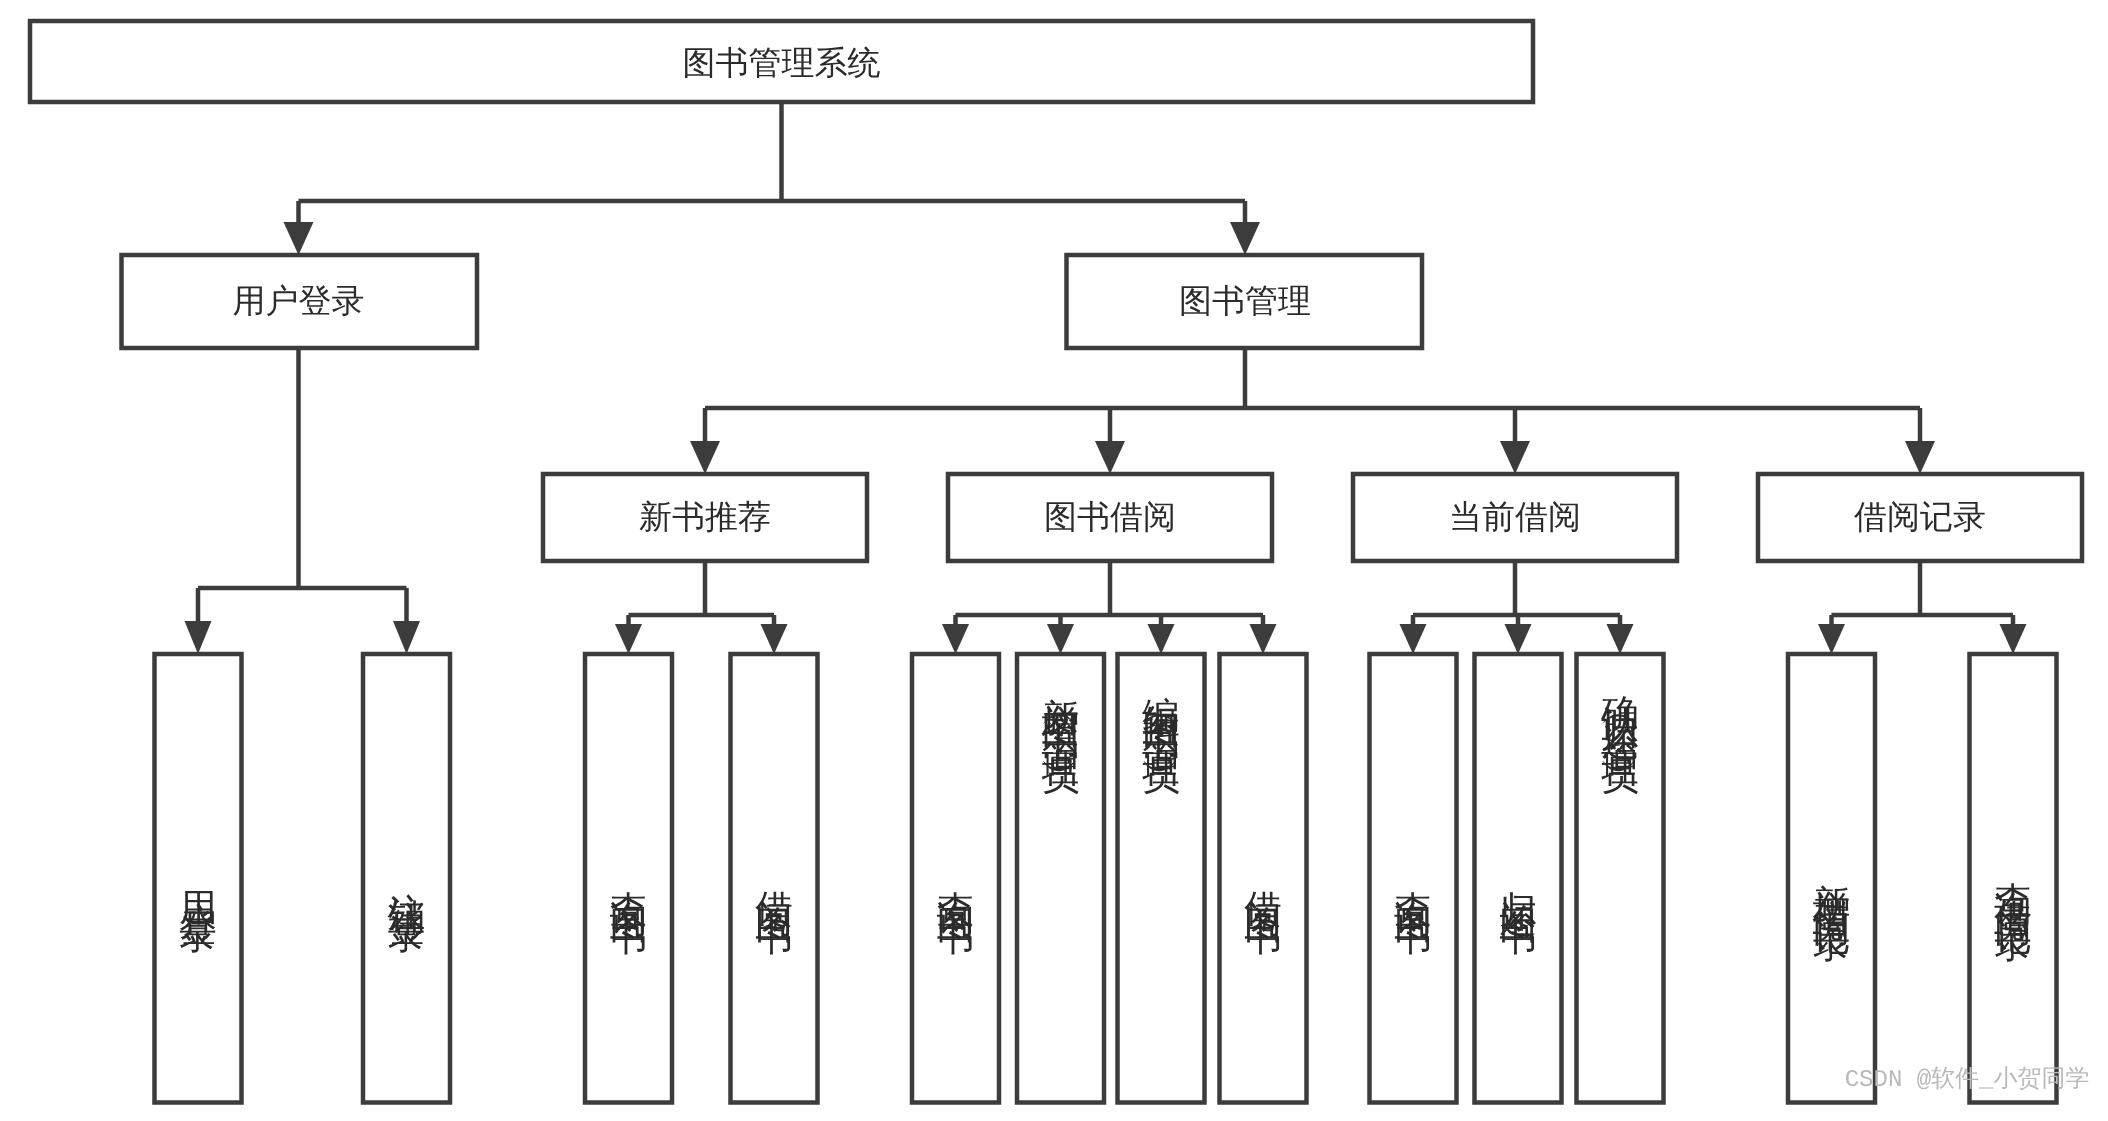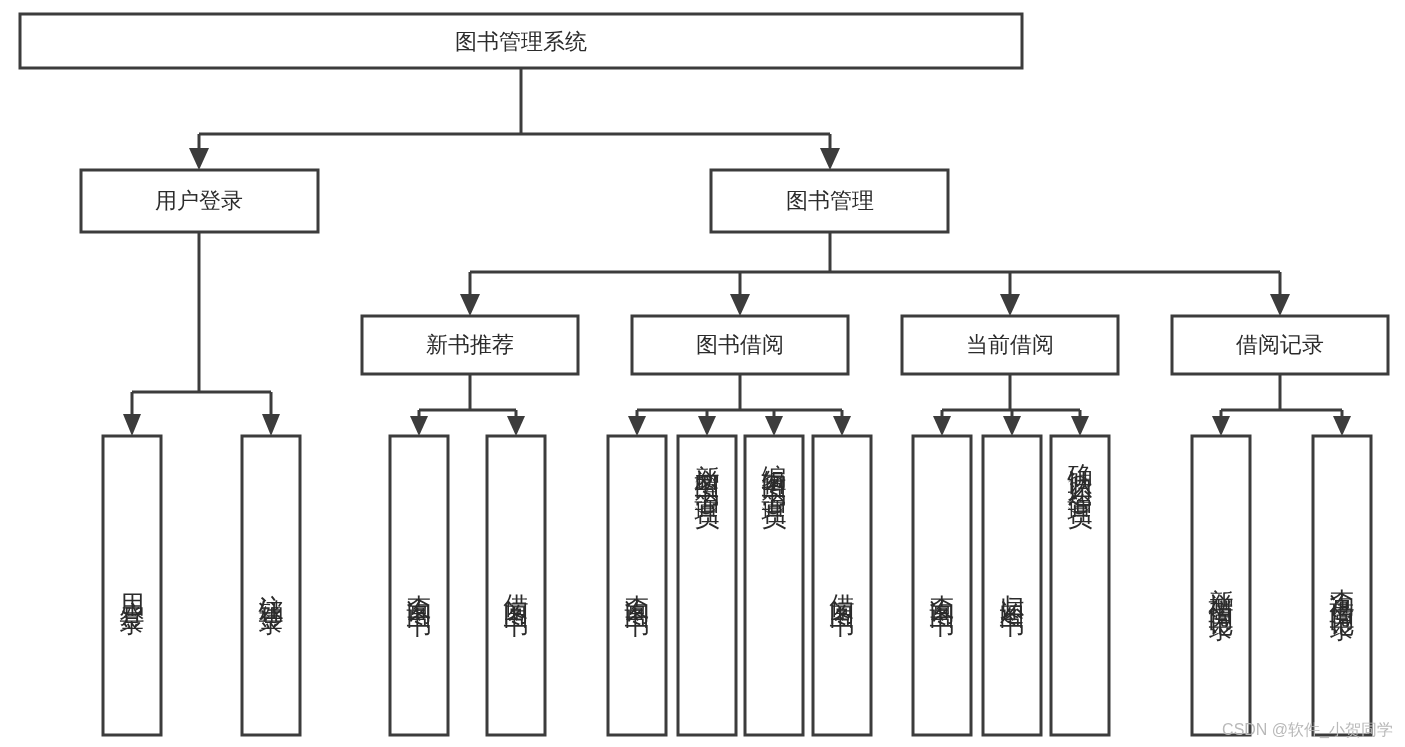--- a/index.html
+++ b/index.html
@@ -62,22 +62,22 @@
     font-size: 25px;
     line-height: 1;
     letter-spacing: 6px;
     color: #2b2b2b;
     white-space: nowrap;
     text-align: left;
   }
   .watermark {
     position: absolute;
     right: 12px;
-    bottom: 6px;
-    font-family: Liberation Sans, sans-serif;
+    bottom: 17px;
+    font-family: Liberation Mono, monospace;
     font-size: 16px;
     color: #b9b9b9;
     white-space: nowrap;
     user-select: none;
   }
 </style>
 </head>
 <body>
 
 <div id="diagram-root">

